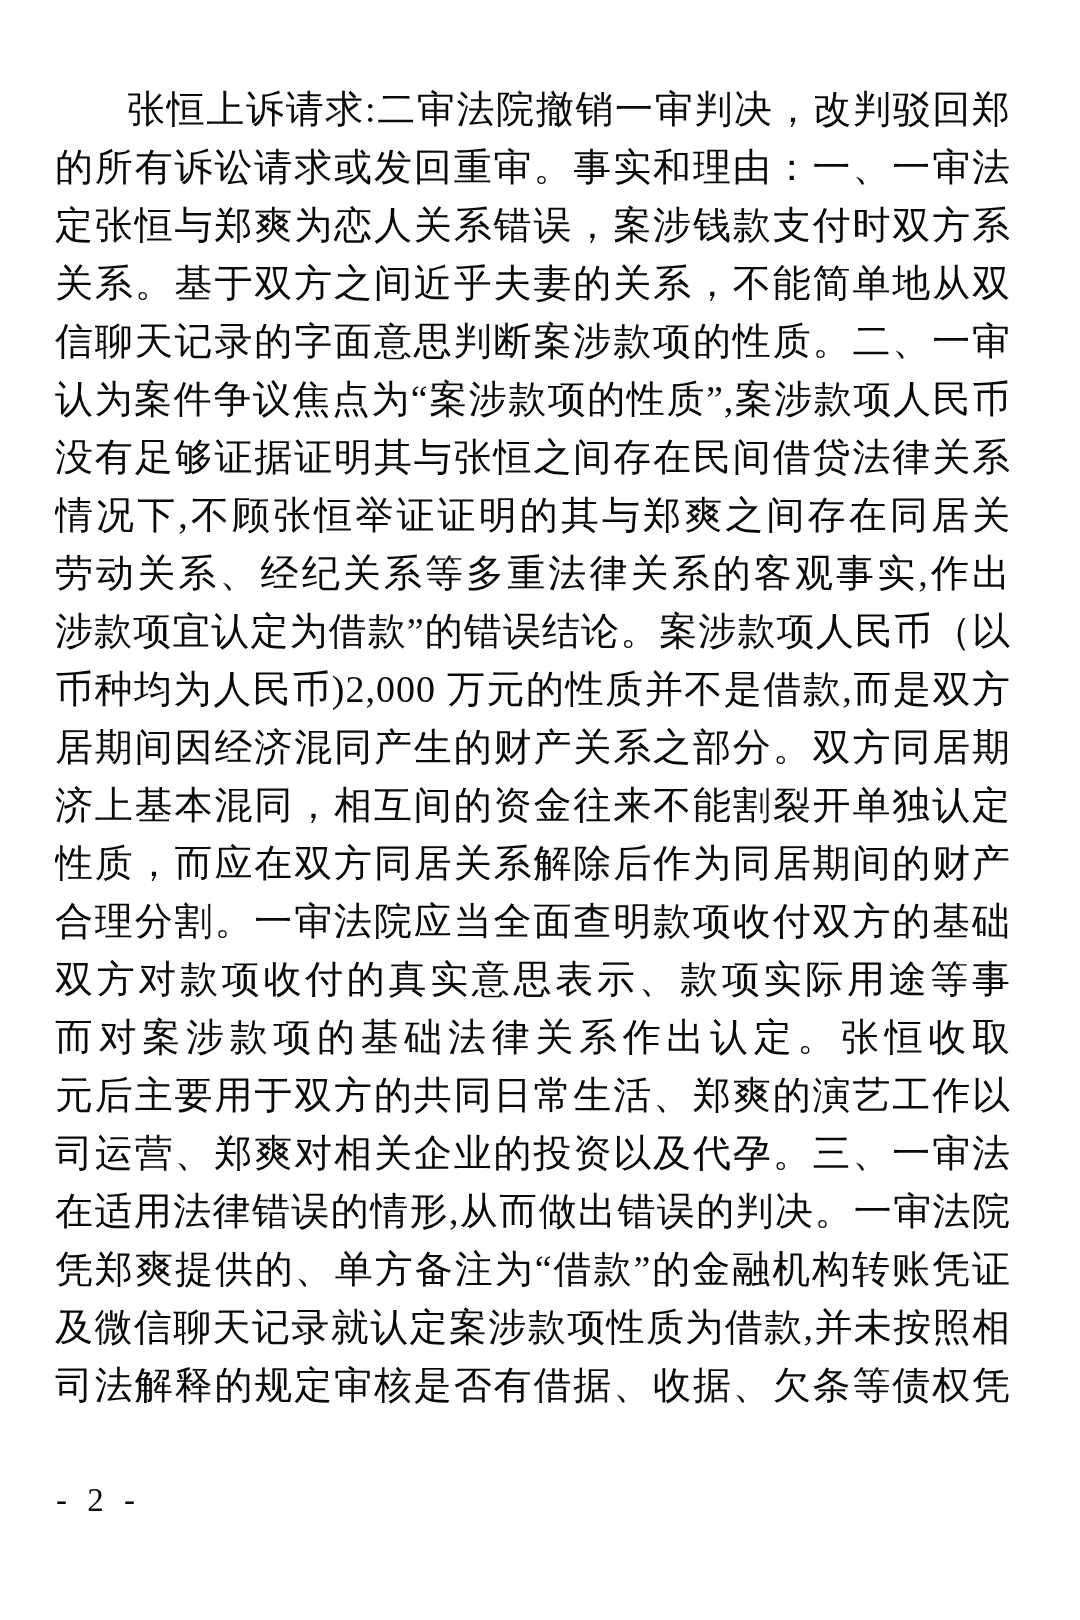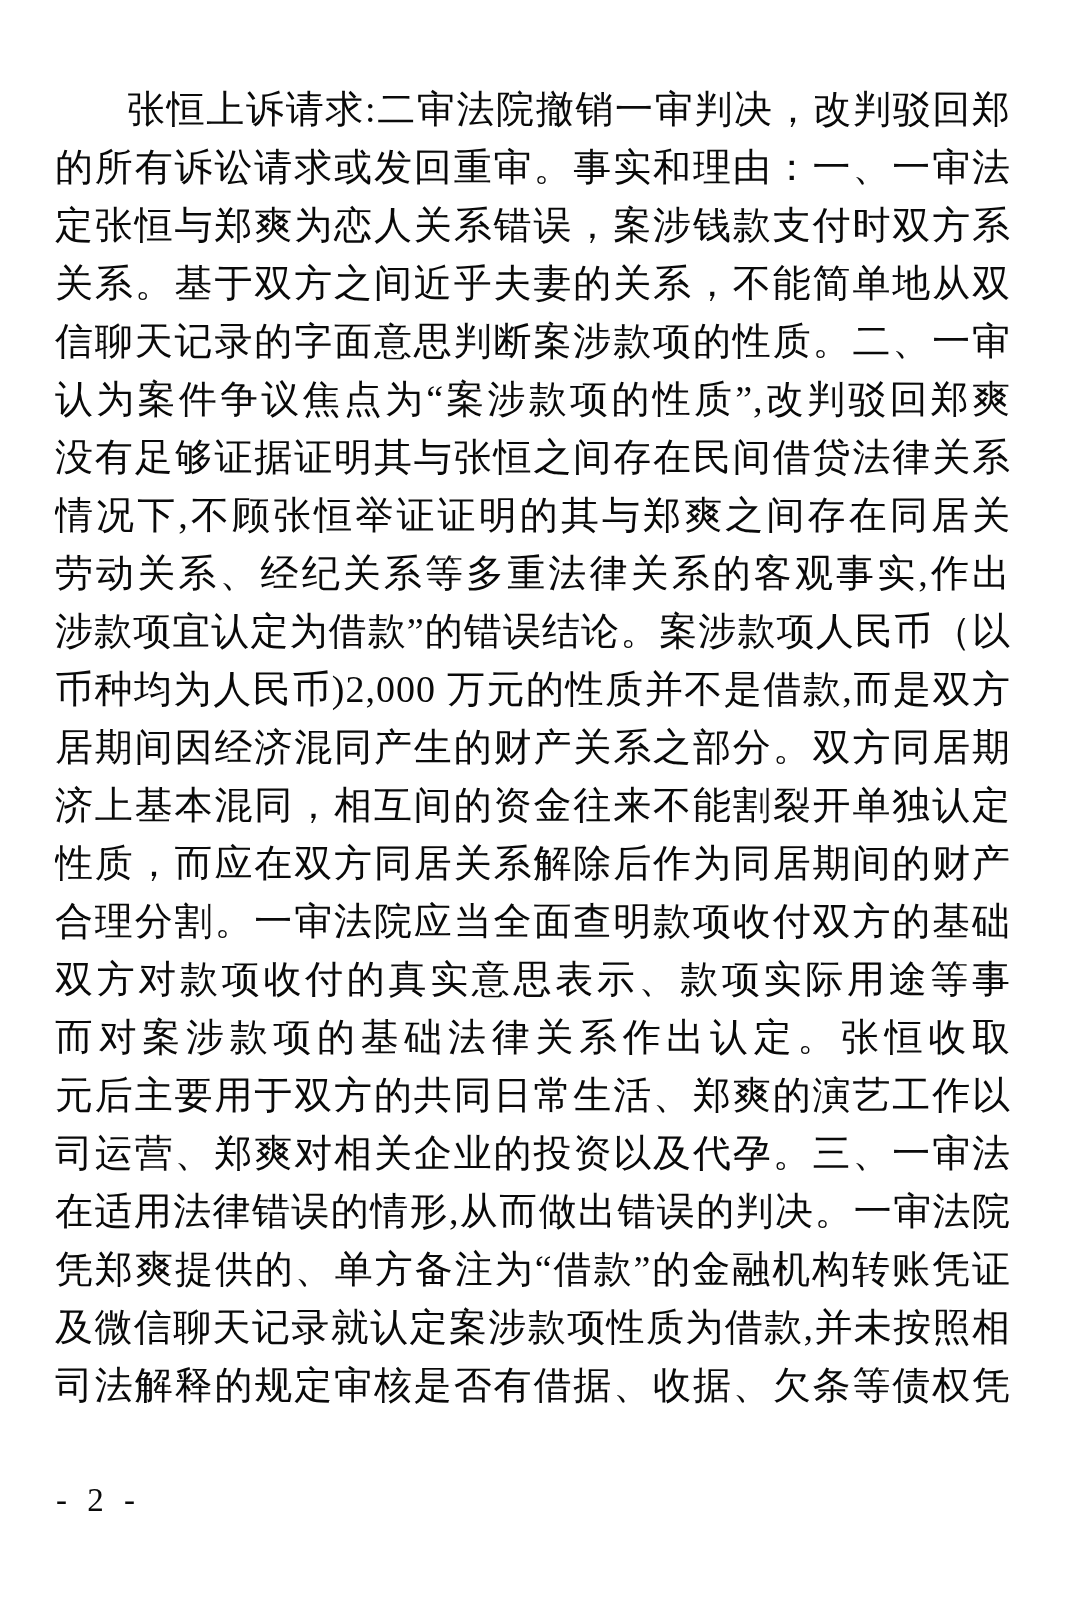--- a/index.html
+++ b/index.html
@@ -48,21 +48,21 @@
 </head>
 <body>
 
 <div class="page">
   <div class="content">
     <div class="line indent">张恒上诉请求:二审法院撤销一审判决，改判驳回郑爽</div>
     <div class="line">的所有诉讼请求或发回重审。事实和理由：一、一审法院认</div>
     <div class="line">定张恒与郑爽为恋人关系错误，案涉钱款支付时双方系同居</div>
     <div class="line">关系。基于双方之间近乎夫妻的关系，不能简单地从双方微</div>
     <div class="line">信聊天记录的字面意思判断案涉款项的性质。二、一审法院</div>
-    <div class="line">认为案件争议焦点为“案涉款项的性质”,改判驳回郑爽</div>
+    <div class="line">认为案件争议焦点为“案涉款项的性质”,案涉款项人民币</div>
     <div class="line">没有足够证据证明其与张恒之间存在民间借贷法律关系的</div>
     <div class="line">情况下,不顾张恒举证证明的其与郑爽之间存在同居关系、</div>
     <div class="line">劳动关系、经纪关系等多重法律关系的客观事实,作出“案</div>
     <div class="line">涉款项宜认定为借款”的错误结论。案涉款项人民币（以下</div>
     <div class="line">币种均为人民币)2,000 万元的性质并不是借款,而是双方同</div>
     <div class="line">居期间因经济混同产生的财产关系之部分。双方同居期间经</div>
     <div class="line">济上基本混同，相互间的资金往来不能割裂开单独认定款项</div>
     <div class="line">性质，而应在双方同居关系解除后作为同居期间的财产进行</div>
     <div class="line">合理分割。一审法院应当全面查明款项收付双方的基础关系、</div>
     <div class="line">双方对款项收付的真实意思表示、款项实际用途等事实，进</div>

